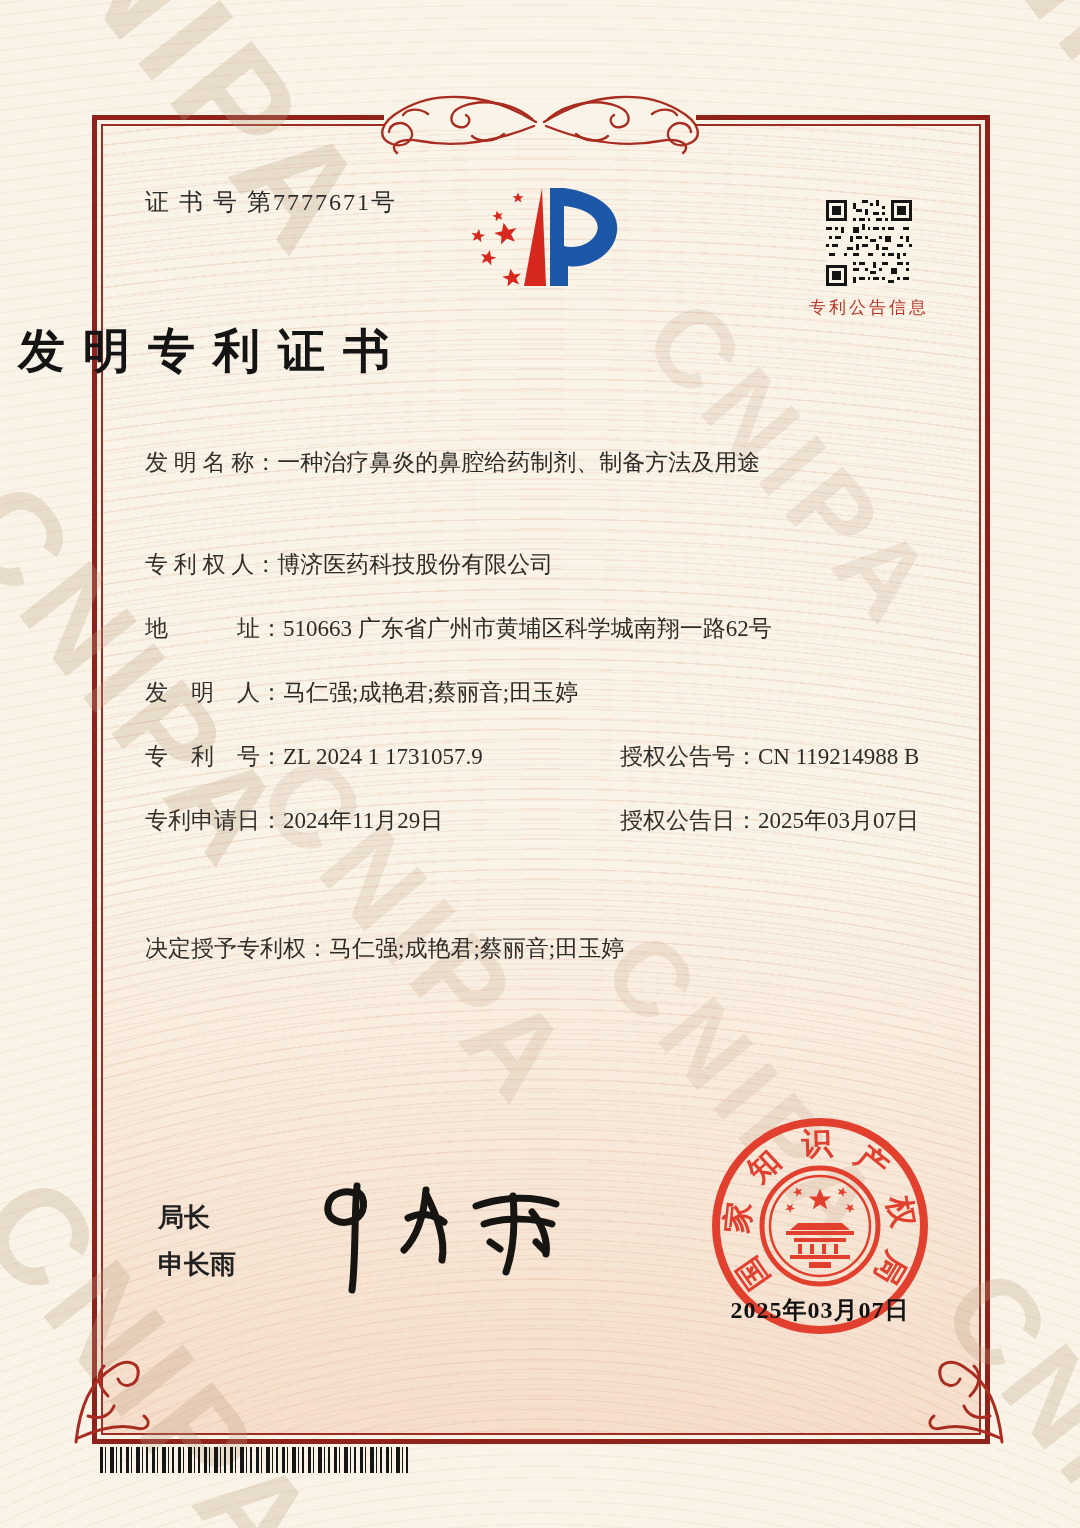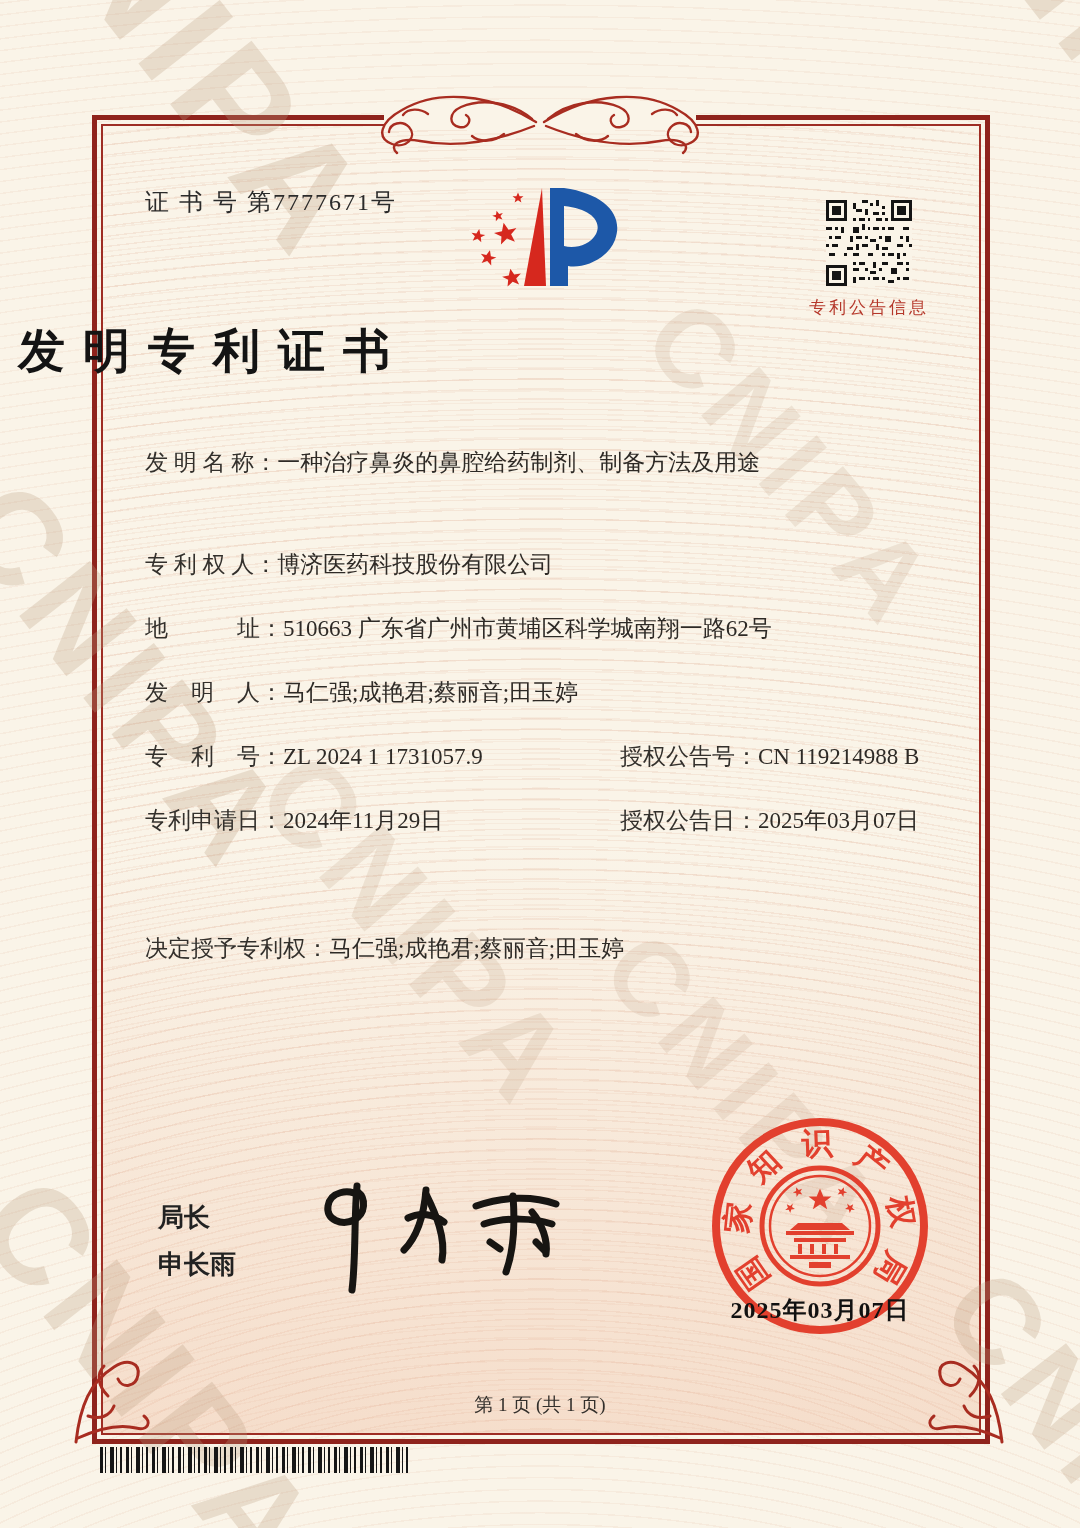--- a/index.html
+++ b/index.html
@@ -316,16 +316,15 @@
           <rect x="2" y="10" width="4" height="10"></rect>
           <rect x="14" y="10" width="4" height="10"></rect>
           <rect x="-30" y="21" width="60" height="4"></rect>
           <rect x="-11" y="28" width="22" height="6"></rect>
         </g>
       </g>
     </g>
   </svg>
   <div class="seal-date">2025年03月07日</div>
 
-  <div class="page-info">第 1 页 (共 1 页)</div>
   <div class="barcode"></div>
 
 </div>
 
 </body></html>

